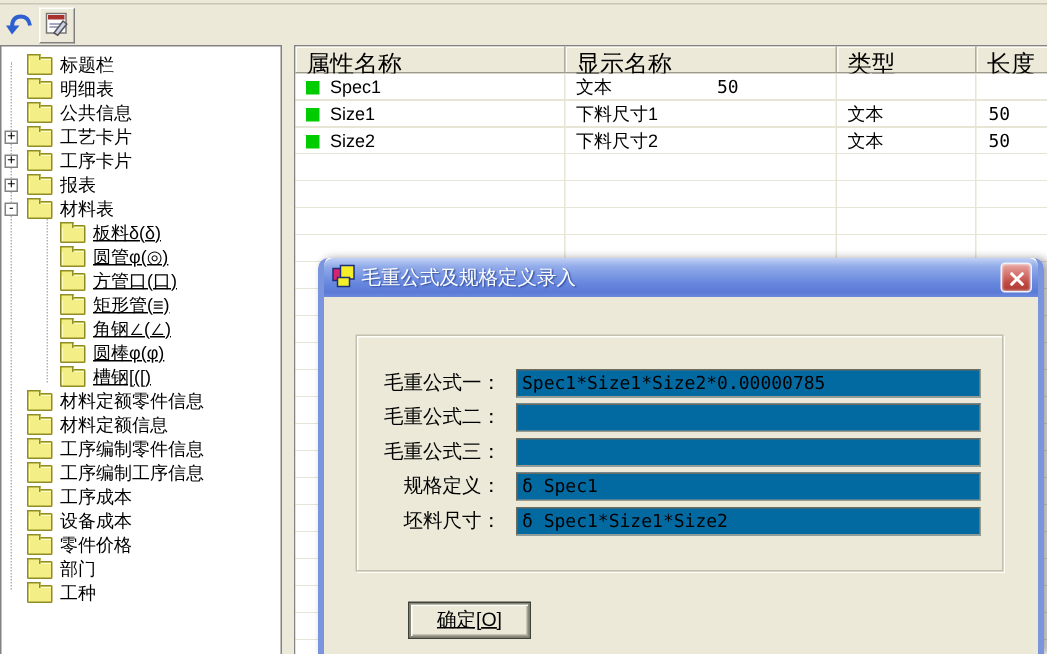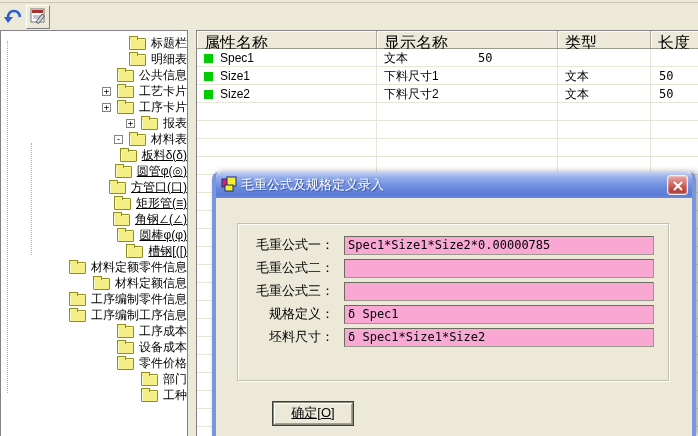--- a/index.html
+++ b/index.html
@@ -21,21 +21,21 @@
   
   .tree-panel {
     position:absolute; left:0; top:30px; width:188px; height:406px;
     background:#fff; border:1px solid #848284; border-bottom:none;
     overflow:hidden;
   }
   .tree-body { position:relative; padding-top:4px; }
   .trunk { position:absolute; width:1px; border-left:1px dotted #b4b2a6; }
   .trunk.t1 { left:6px; top:10px; height:352px; }
   .trunk.t2 { left:30px; top:112px; height:112px; }
-  .tree-row { position:relative; display:flex; align-items:center; height:16px; cursor:default;justify-content:flex-end; }
+  .tree-row { position:relative; display:flex; align-items:center; height:16px; cursor:default; }
   .tree-row.lvl1 { padding-left:2px; }
   .tree-row.lvl2 { padding-left:24px;text-decoration:underline; }
   .expander {
     width:9px; height:9px; flex:0 0 9px; margin-right:3px;
     border:1px solid #848284; background:#fff;
     font-size:9px; line-height:7px; text-align:center;
     font-family:"DejaVu Sans Mono", monospace;
   }
   .expander.empty { border:none; background:transparent; }
   .folder {
@@ -93,28 +93,28 @@
     border:1px solid #eef2fb;
     background:linear-gradient(180deg,#e8a8a4 0%, #d4716c 40%, #c04a44 70%, #ad3832 100%);
     box-shadow: inset 0 0 2px #fff;
   }
   .xbar { position:absolute; left:4px; top:9px; width:12px; height:2px; background:#fff; border-radius:1px; }
   .xbar.a { transform:rotate(45deg); } .xbar.b { transform:rotate(-45deg); }
   .dialog-body { position:relative; height:238px; background:#ece9d8; }
   .groupbox {
     position:absolute; left:21px; top:25px; width:432px; height:158px;
     border:1px solid #c3c0b0; box-shadow:1px 1px 0 #fffef8, inset 1px 1px 0 #fffef8;
-    padding-top:11px; display:flex; flex-direction:column; gap:3px;
+    padding-top:21px; display:flex; flex-direction:column; gap:3px;
   }
   .frow { display:flex; align-items:center; height:20px; }
   .flabel { width:82px; margin-left:14px; text-align:right; font-size:13px; white-space:nowrap; }
   .finput {
     margin-left:10px; width:310px; height:19px;
     border:1px solid #9a998c; border-top-color:#6c6b60; border-left-color:#6c6b60;
-    background:#f9a8d4; padding:0 3px;
+    background:#0369a1; padding:0 3px;
     font-family:"DejaVu Sans Mono", monospace; font-size:12px;
   }
   .dlg-btn {
     position:absolute; top:204px; width:80px; height:23px;
     background:#ece9d8; text-align:center; font-size:13px; line-height:20px;
     border:1px solid #888a7b;
     box-shadow: inset 1px 1px 0 #fff, inset -1px -1px 0 #a5a293;
     cursor:default;
     text-decoration:underline;
   }

